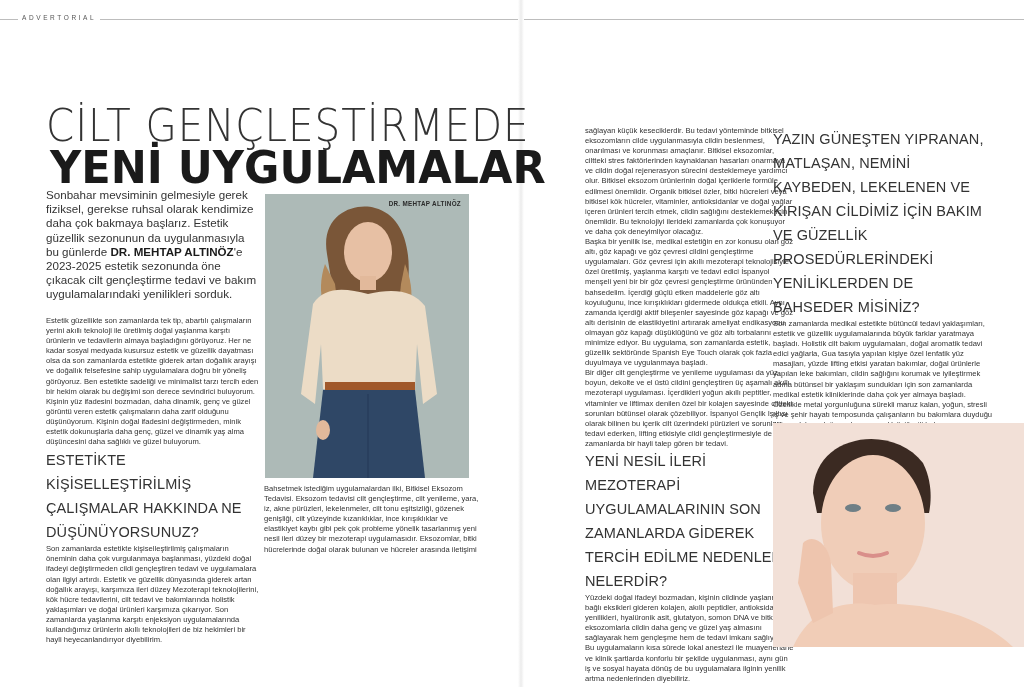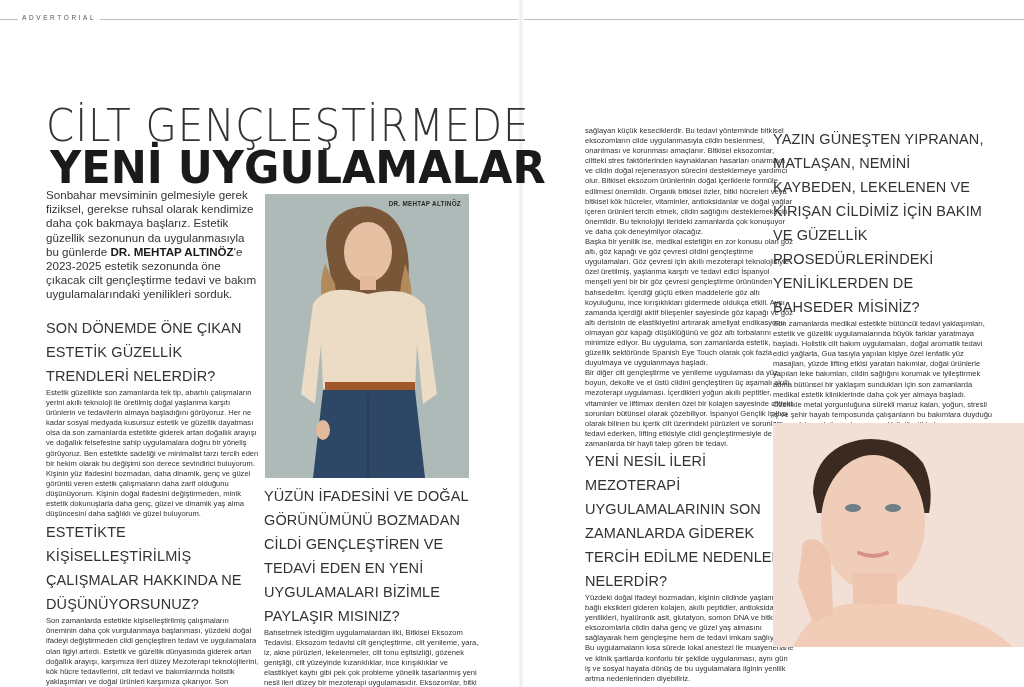--- a/index.html
+++ b/index.html
@@ -30,21 +30,20 @@
 <div class="spine"></div>
 
 <div class="title1">CİLT GENÇLEŞTİRMEDE</div>
 <div class="title2">YENİ UYGULAMALAR</div>
 
 <div class="intro">
   <span>Sonbahar mevsiminin gelmesiyle gerek fiziksel, gerekse ruhsal olarak kendimize daha çok bakmaya başlarız. Estetik güzellik sezonunun da uygulanmasıyla bu günlerde </span><b>DR. MEHTAP ALTINÖZ</b><span>'e 2023-2025 estetik sezonunda öne çıkacak cilt gençleştirme tedavi ve bakım uygulamalarındaki yenilikleri sorduk.</span>
 </div>
 
 <div class="col1">
-  <h2 class="q">SON DÖNEMDE ÖNE ÇIKAN ESTETİK GÜZELLİK TRENDLERİ NELERDİR?</h2>
   <p class="p">Estetik güzellikte son zamanlarda tek tip, abartılı çalışmaların yerini akıllı teknoloji ile üretilmiş doğal yaşlanma karşıtı ürünlerin ve tedavilerin almaya başladığını görüyoruz. Her ne kadar sosyal medyada kusursuz estetik ve güzellik dayatması olsa da son zamanlarda estetikte giderek artan doğallık arayışı ve doğallık felsefesine sahip uygulamalara doğru bir yöneliş görüyoruz. Ben estetikte sadeliği ve minimalist tarzı tercih eden bir hekim olarak bu değişimi son derece sevindirici buluyorum. Kişinin yüz ifadesini bozmadan, daha dinamik, genç ve güzel görüntü veren estetik çalışmaların daha zarif olduğunu düşünüyorum. Kişinin doğal ifadesini değiştirmeden, minik estetik dokunuşlarla daha genç, güzel ve dinamik yaş alma düşüncesini daha sağlıklı ve güzel buluyorum.</p>
   <h2 class="q" style="margin-top:1px">ESTETİKTE KİŞİSELLEŞTİRİLMİŞ ÇALIŞMALAR HAKKINDA NE DÜŞÜNÜYORSUNUZ?</h2>
   <p class="p">Son zamanlarda estetikte kişiselleştirilmiş çalışmaların öneminin daha çok vurgulanmaya başlanması, yüzdeki doğal ifadeyi değiştirmeden cildi gençleştiren tedavi ve uygulamalara olan ilgiyi artırdı. Estetik ve güzellik dünyasında giderek artan doğallık arayışı, karşımıza ileri düzey Mezoterapi teknolojilerini, kök hücre tedavilerini, cilt tedavi ve bakımlarında holistik yaklaşımları ve doğal ürünleri karşımıza çıkarıyor. Son zamanlarda yaşlanma karşıtı enjeksiyon uygulamalarında kullandığımız ürünlerin akıllı teknolojileri de biz hekimleri bir hayli heyecanlandırıyor diyebilirim.</p>
 </div>
 
 <div class="photo1">
   <svg width="204" height="284" viewBox="0 0 204 284">
     <rect width="204" height="284" fill="#adbab7"></rect>
     <path d="M62 60 C55 20 90 8 110 14 C140 22 150 60 140 110 L70 110 Z" fill="#7a5638"></path>
     <path d="M60 70 C50 100 60 125 75 130 L70 90 Z" fill="#b38a5c"></path>
@@ -54,21 +53,20 @@
     <path d="M48 110 C60 92 80 94 103 100 C128 94 148 96 160 112 L172 200 L158 210 L152 150 L150 195 L58 195 L56 150 L50 210 L36 200 Z" fill="#ecdcc6"></path>
     <rect x="60" y="188" width="90" height="8" fill="#a0582a"></rect>
     <path d="M58 196 L150 196 L160 284 L48 284 Z" fill="#2f4766"></path>
     <path d="M103 200 L103 284" stroke="#243956" stroke-width="1"></path>
     <ellipse cx="58" cy="236" rx="7" ry="10" fill="#e2b99b"></ellipse>
   </svg>
   <div class="caption">DR. MEHTAP ALTINÖZ</div>
 </div>
 
 <div class="col2b">
-  <h2 class="q">YÜZÜN İFADESİNİ VE DOĞAL GÖRÜNÜMÜNÜ BOZMADAN CİLDİ GENÇLEŞTİREN VE TEDAVİ EDEN EN YENİ UYGULAMALARI BİZİMLE PAYLAŞIR MISINIZ?</h2>
   <p class="p">Bahsetmek istediğim uygulamalardan ilki, Bitkisel Eksozom Tedavisi. Eksozom tedavisi cilt gençleştirme, cilt yenileme, yara, iz, akne pürüzleri, lekelenmeler, cilt tonu eşitsizliği, gözenek genişliği, cilt yüzeyinde kızarıklıklar, ince kırışıklıklar ve elastikiyet kaybı gibi pek çok probleme yönelik tasarlanmış yeni nesil ileri düzey bir mezoterapi uygulamasıdır. Eksozomlar, bitki hücrelerinde doğal olarak bulunan ve hücreler arasında iletişimi</p>
 </div>
 
 <div class="col3">
   <p class="p">sağlayan küçük keseciklerdir. Bu tedavi yönteminde bitkisel eksozomların cilde uygulanmasıyla cildin beslenmesi, onarılması ve korunması amaçlanır. Bitkisel eksozomlar, ciltteki stres faktörlerinden kaynaklanan hasarları onarmaya ve cildin doğal rejenerasyon sürecini desteklemeye yardımcı olur. Bitkisel eksozom ürünlerinin doğal içeriklerle formüle edilmesi önemlidir. Organik bitkisel özler, bitki hücreleri veya bitkisel kök hücreler, vitaminler, antioksidanlar ve doğal yağlar içeren ürünleri tercih etmek, cildin sağlığını desteklemek için önemlidir. Bu teknolojiyi ilerideki zamanlarda çok konuşuyor ve daha çok deneyimliyor olacağız.</p>
   <p class="p">Başka bir yenilik ise, medikal estetiğin en zor konusu olan göz altı, göz kapağı ve göz çevresi cildini gençleştirme uygulamaları. Göz çevresi için akıllı mezoterapi teknolojisiyle özel üretilmiş, yaşlanma karşıtı ve tedavi edici İspanyol menşeli yeni bir bir göz çevresi gençleştirme ürününden bahsedelim. İçerdiği güçlü etken maddelerle göz altı koyuluğunu, ince kırışıklıkları gidermede oldukça etkili. Aynı zamanda içerdiği aktif bileşenler sayesinde göz kapağı ve göz altı derisinin de elastikiyetini artırarak ameliyat endikasyonu olmayan göz kapağı düşüklüğünü ve göz altı torbalarını minimize ediyor. Bu uygulama, son zamanlarda estetik, güzellik sektöründe Spanish Eye Touch olarak çok fazla duyulmaya ve uygulanmaya başladı.</p>
   <p class="p">Bir diğer cilt gençleştirme ve yenileme uygulaması da yüz, boyun, dekolte ve el üstü cildini gençleştiren üç aşamalı akıllı mezoterapi uygulaması. İçerdikleri yoğun akıllı peptitler, vitaminler ve liftimax denilen özel bir kolajen sayesinde ciltteki sorunları bütünsel olarak çözebiliyor. İspanyol Gençlik Işıltısı olarak bilinen bu içerik cilt üzerindeki pürüzleri ve sorunları tedavi ederken, lifting etkisiyle cildi gençleştirmesiyle de son zamanlarda bir hayli talep gören bir tedavi.</p>
   <h2 class="q">YENİ NESİL İLERİ MEZOTERAPİ UYGULAMALARININ SON ZAMANLARDA GİDEREK TERCİH EDİLME NEDENLERİ NELERDİR?</h2>
   <p class="p">Yüzdeki doğal ifadeyi bozmadan, kişinin cildinde yaşlanmaya bağlı eksikleri gideren kolajen, akıllı peptidler, antioksidan yenilikleri, hyalüronik asit, glutatyon, somon DNA ve bitkisel eksozomlarla cildin daha genç ve güzel yaş almasını sağlayarak hem gençleşme hem de tedavi imkanı sağlıyor.</p>
   <p class="p">Bu uygulamaların kısa sürede lokal anestezi ile muayenehane ve klinik şartlarda konforlu bir şekilde uygulanması, aynı gün iş ve sosyal hayata dönüş de bu uygulamalara ilginin yenilik artma nedenlerinden diyebiliriz.</p>

